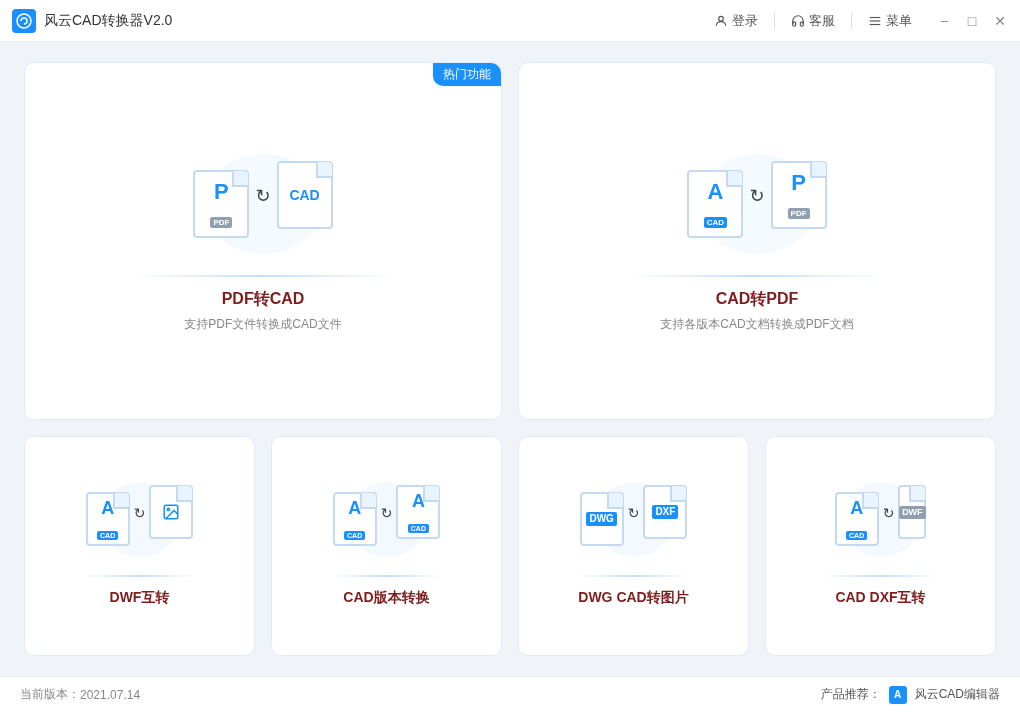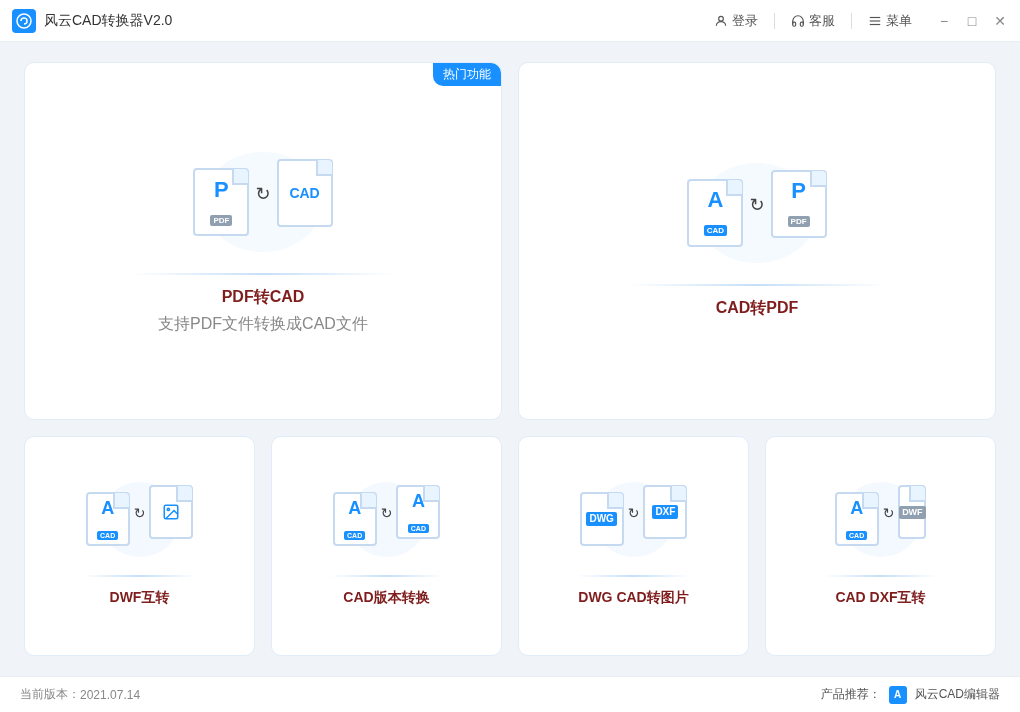--- a/index.html
+++ b/index.html
@@ -212,21 +212,21 @@
     }
 
     .card-title {
       font-size: 16px;
       font-weight: 600;
       color: #7f1d1d;
       margin-bottom: 6px;
     }
 
     .card-desc {
-      font-size: 16px;
+      font-size: 12px;
       color: #888;
       text-align: center;
     }
 
     .card-title-small {
       font-size: 14px;
     }
 
     
     .statusbar {
@@ -353,20 +353,21 @@
           <div style="position:relative;margin-top:-18px;z-index:2;">
             <div class="file-icon">
               <span class="file-icon-letter" style="color:#1890ff;">P</span>
               <span class="file-icon-label gray">PDF</span>
             </div>
           </div>
         </div>
       </div>
       <div class="card-divider"></div>
       <div class="card-title">CAD转PDF</div>
+      <div class="card-desc">支持各版本CAD文档转换成PDF文档</div>
     </div>
 
   </div>
 
   <div class="bottom-row">
 
     <div class="card card-small">
       <div class="card-icon card-icon-small">
         <div style="position:absolute;width:80px;height:75px;border-radius:50%;background:rgba(200,225,255,0.2);"></div>
         <div class="icon-wrapper" style="position:relative;z-index:2;">

